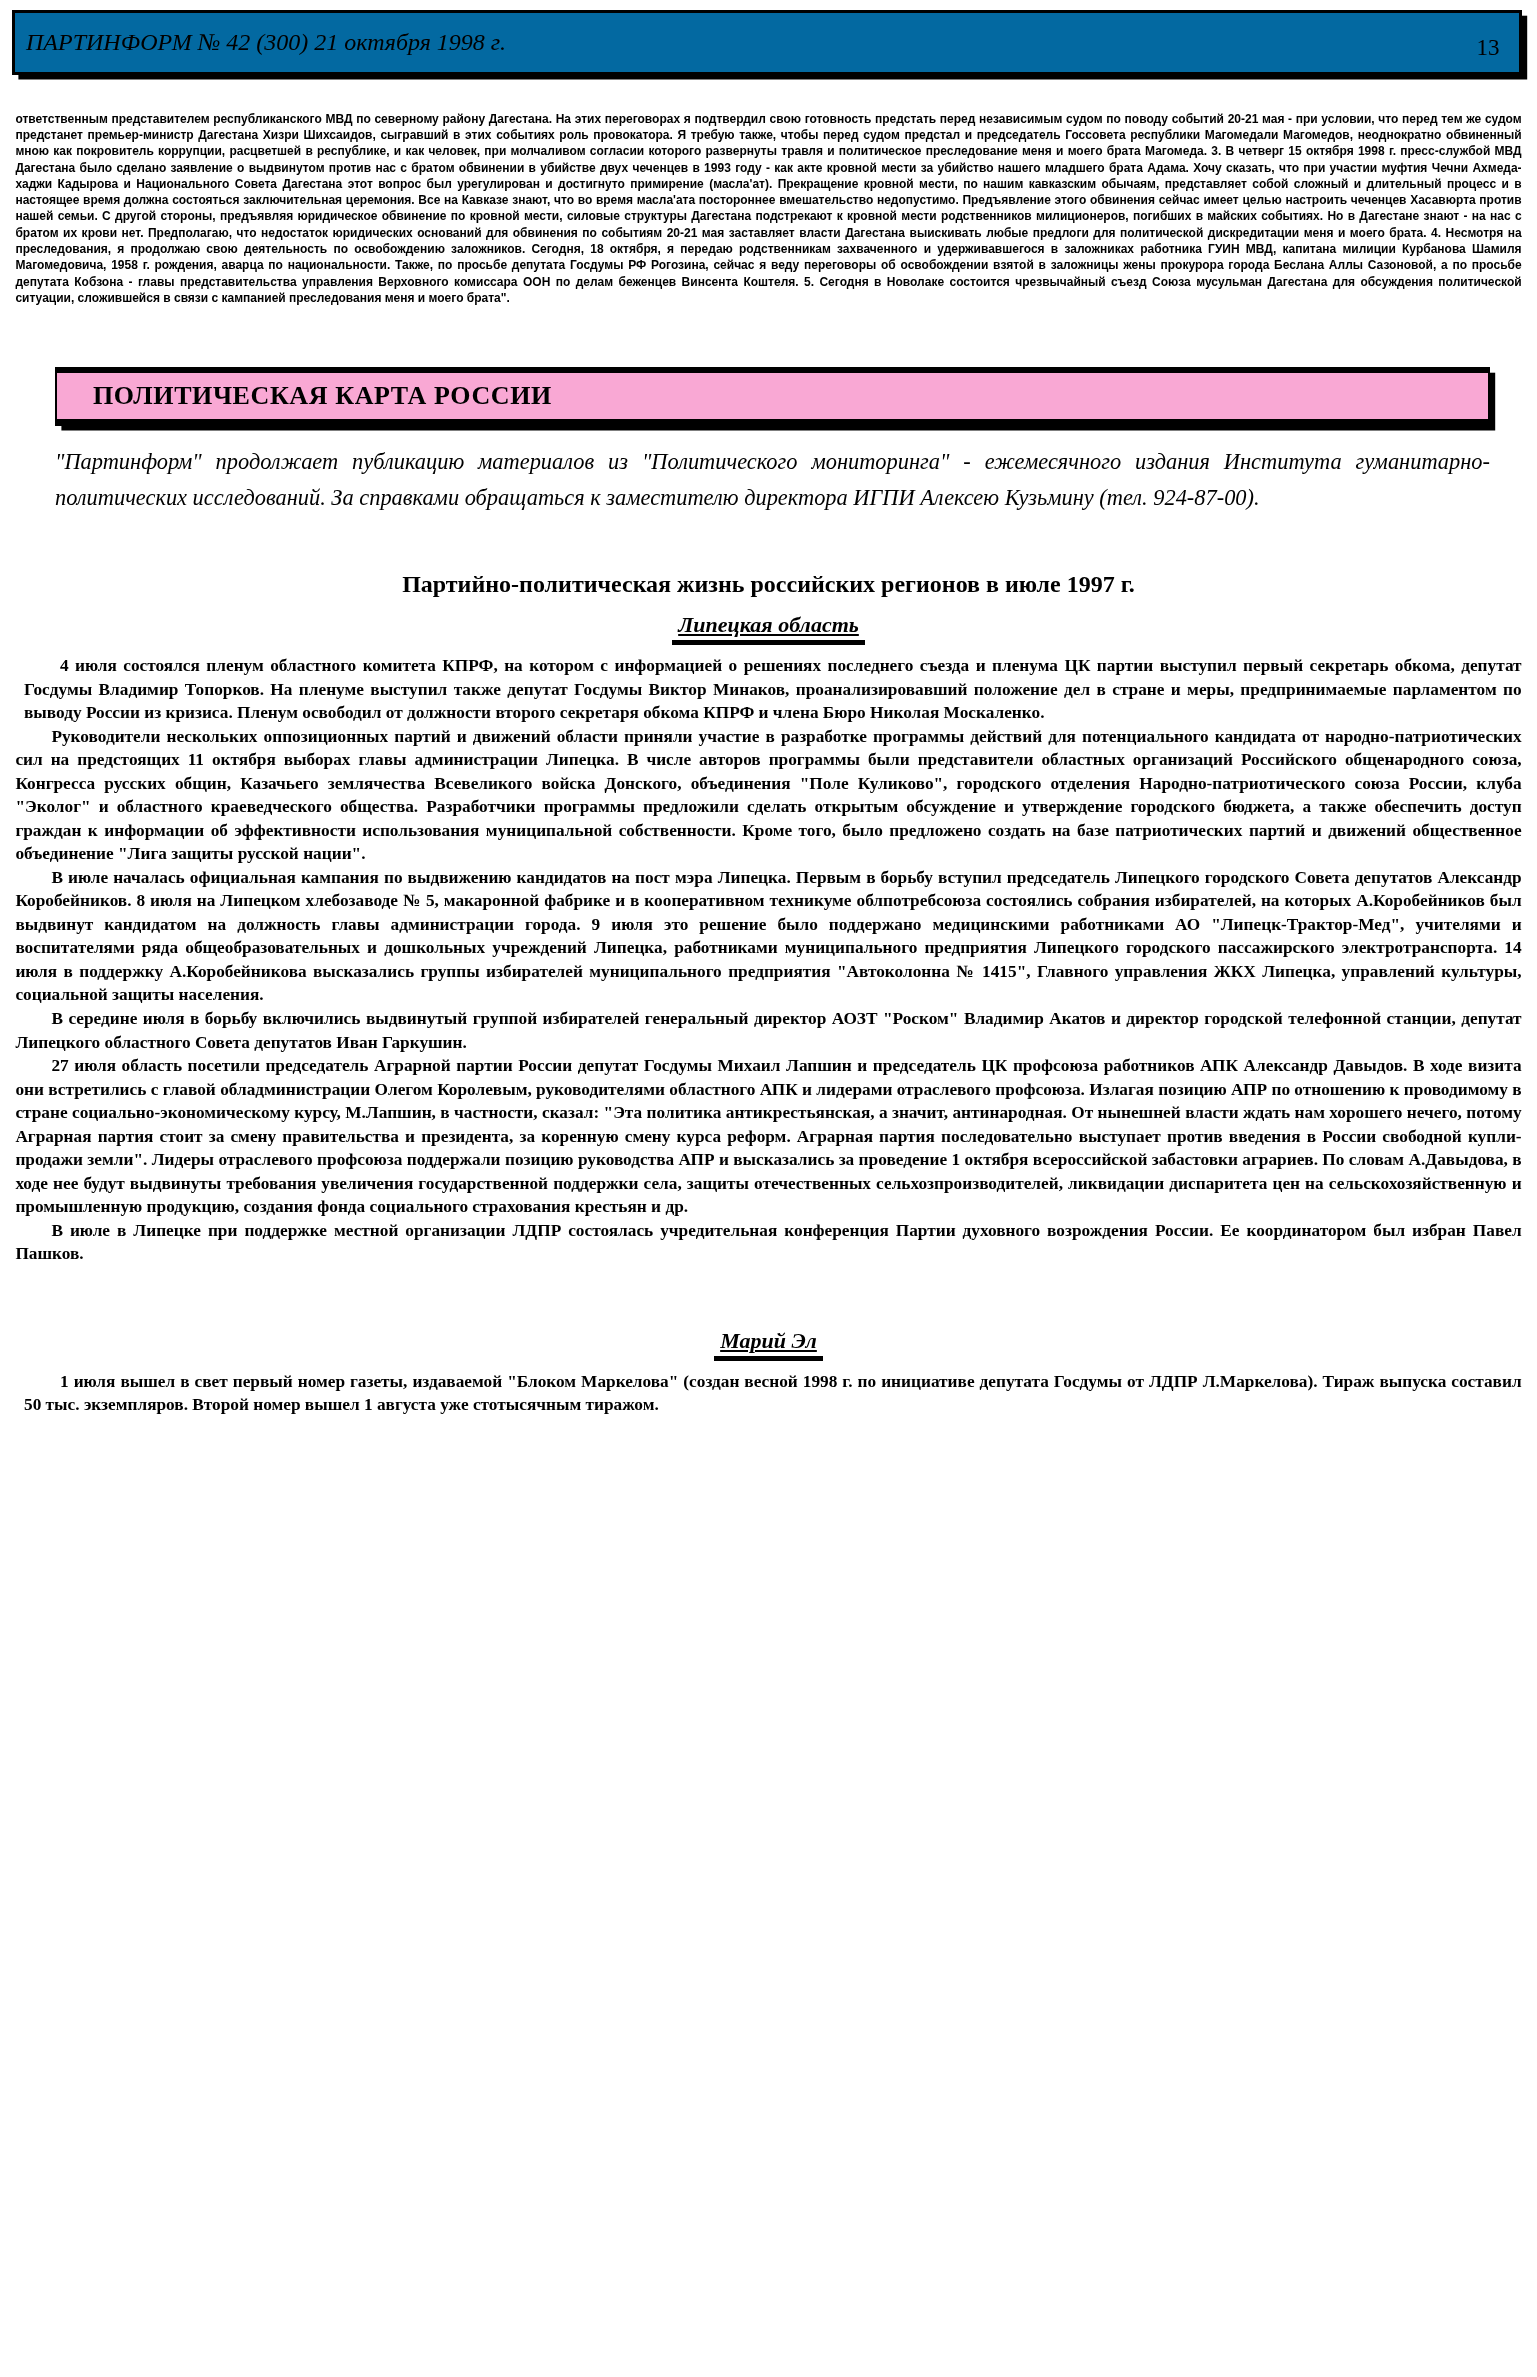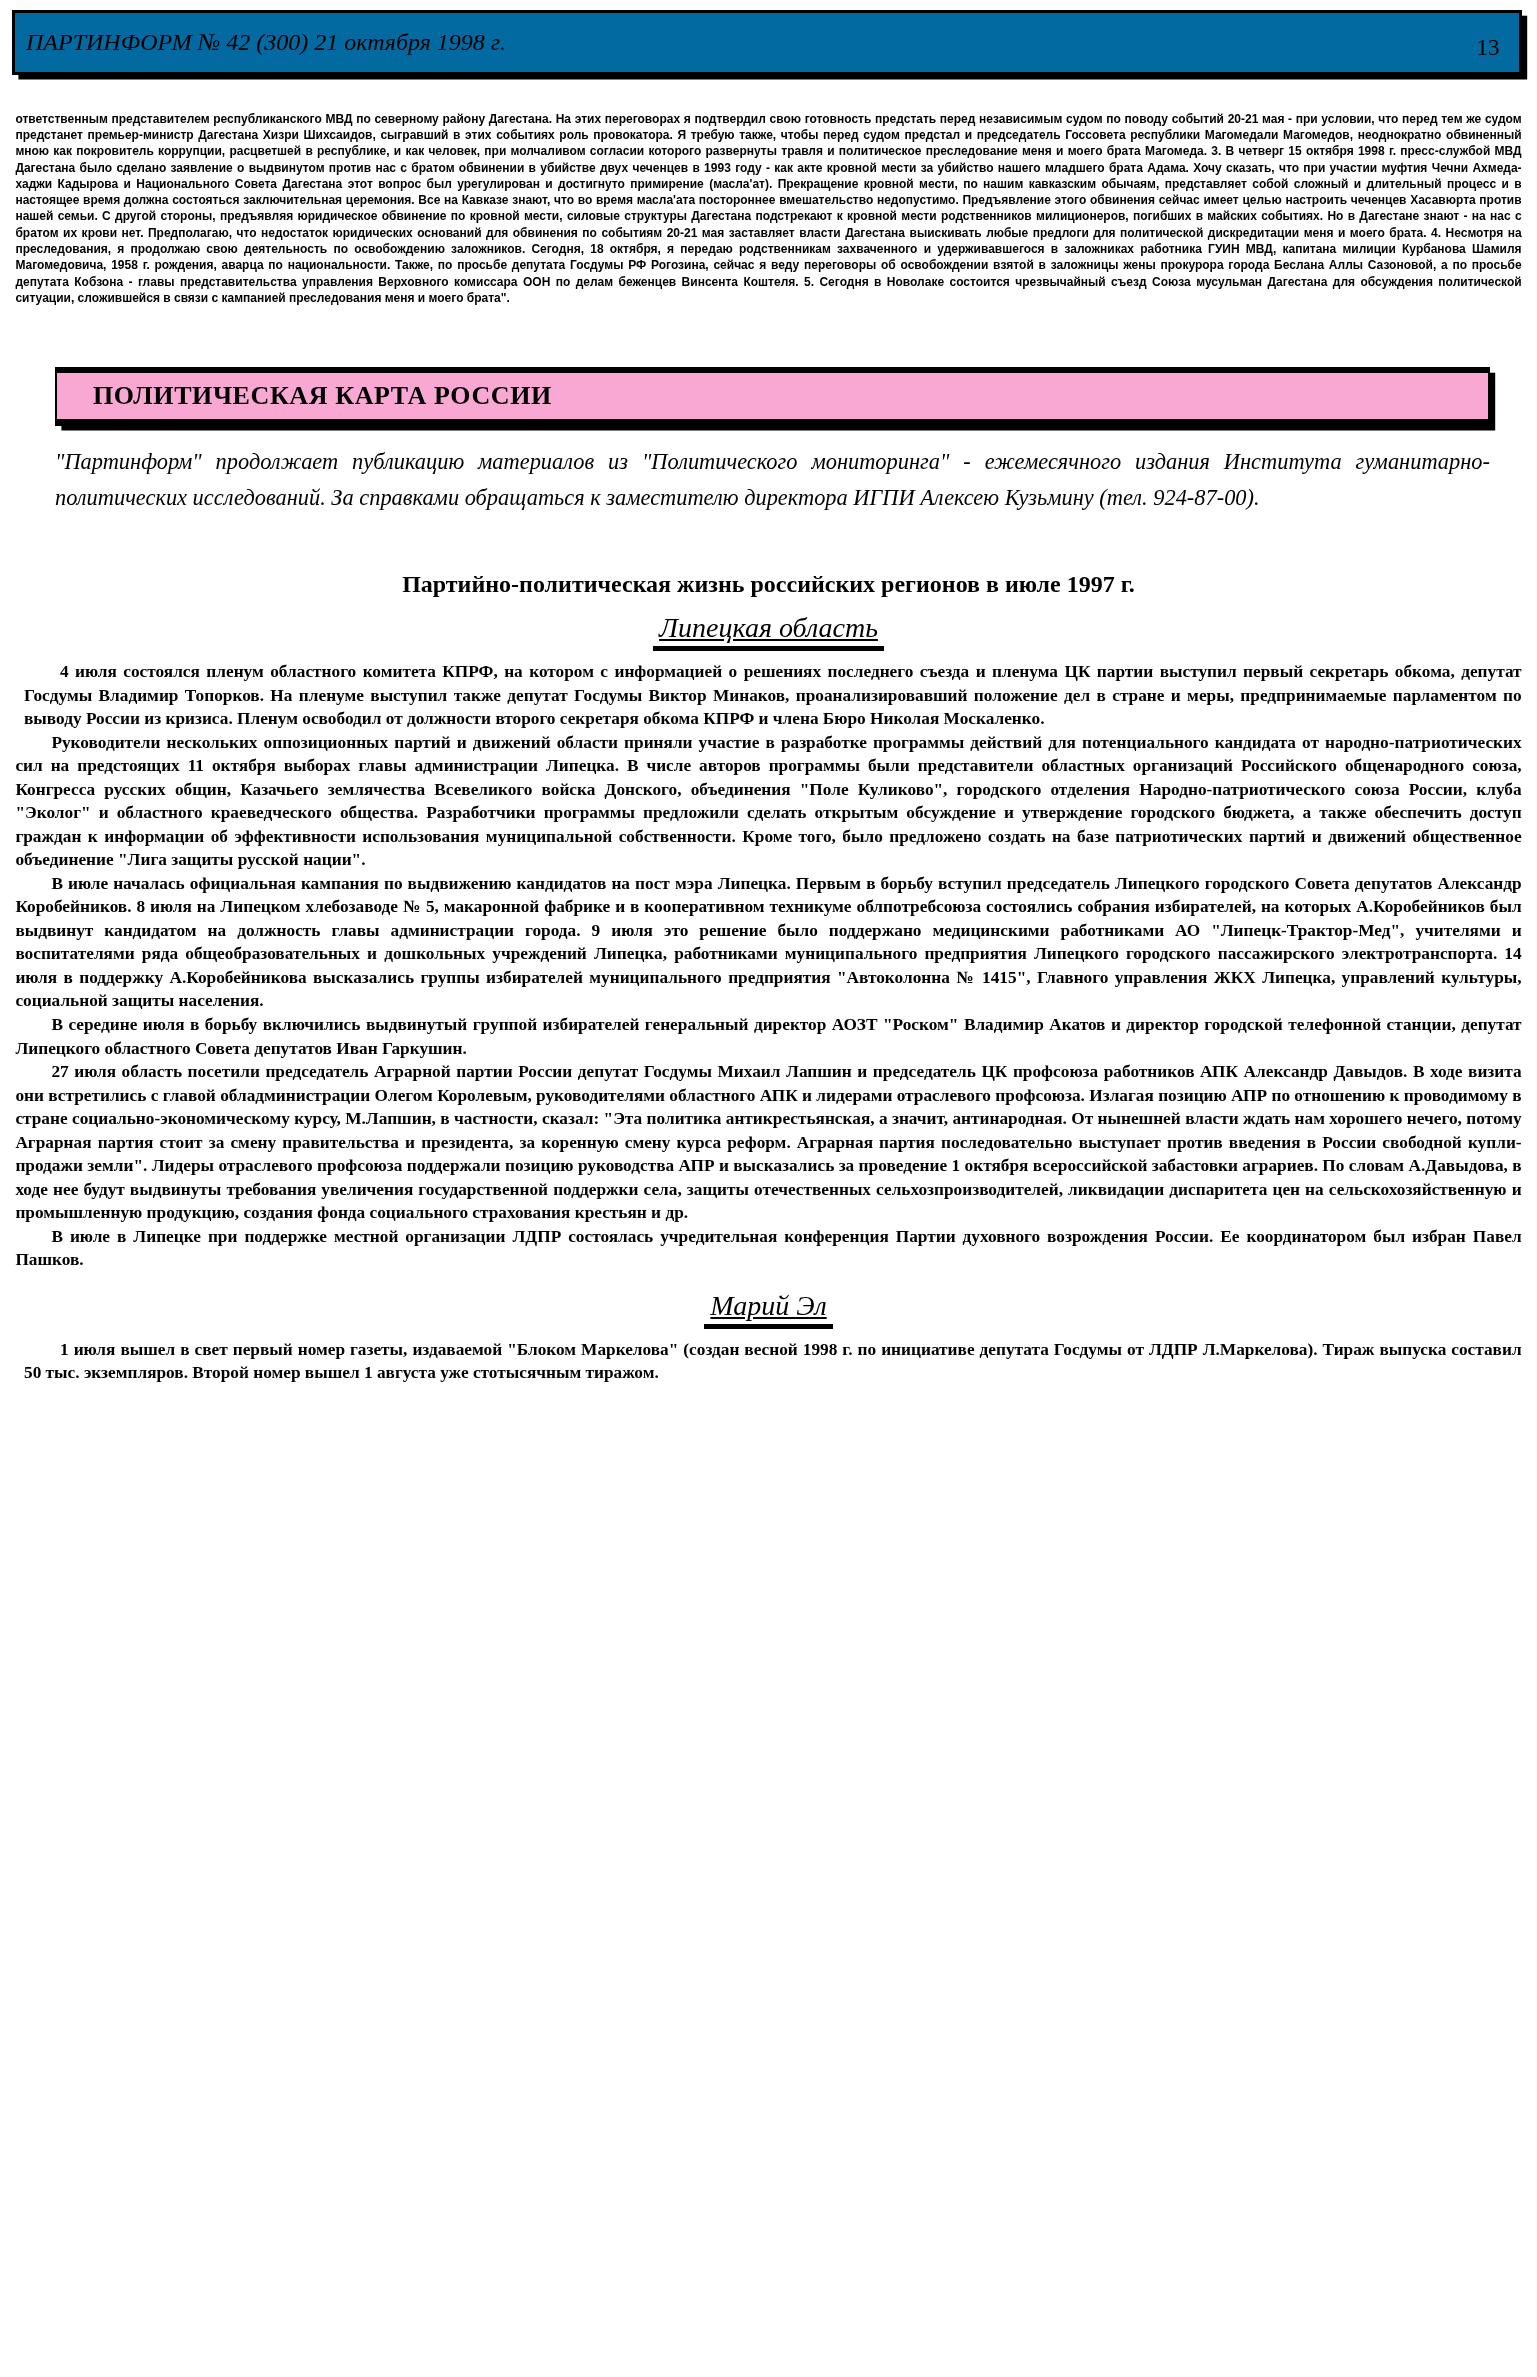--- a/index.html
+++ b/index.html
@@ -67,26 +67,26 @@
   }
 
   
   .article-title {
     margin: 56px 15.4px 0 15.4px;
     text-align: center;
     font-weight: bold;
     font-size: 24px;
   }
   .region-heading { text-align: center; margin: 14px 0 3.8px 0; }
-  .region-heading.second { margin-top: 18px; }
+  .region-heading.second { margin-top: 62px; }
   .region-name {
     display: inline-block;
-    font-weight: normal;
+    font-weight: bold;
     font-style: italic;
-    font-size: 28px;
+    font-size: 22px;
     text-decoration: underline;
     border-bottom: 5.1px solid #000;
     padding: 0 6.4px 1.9px 6.4px;
   }
 
   
   .body-para {
     margin: 0 15.4px;
     font-weight: bold;
     font-size: 17.3px;

